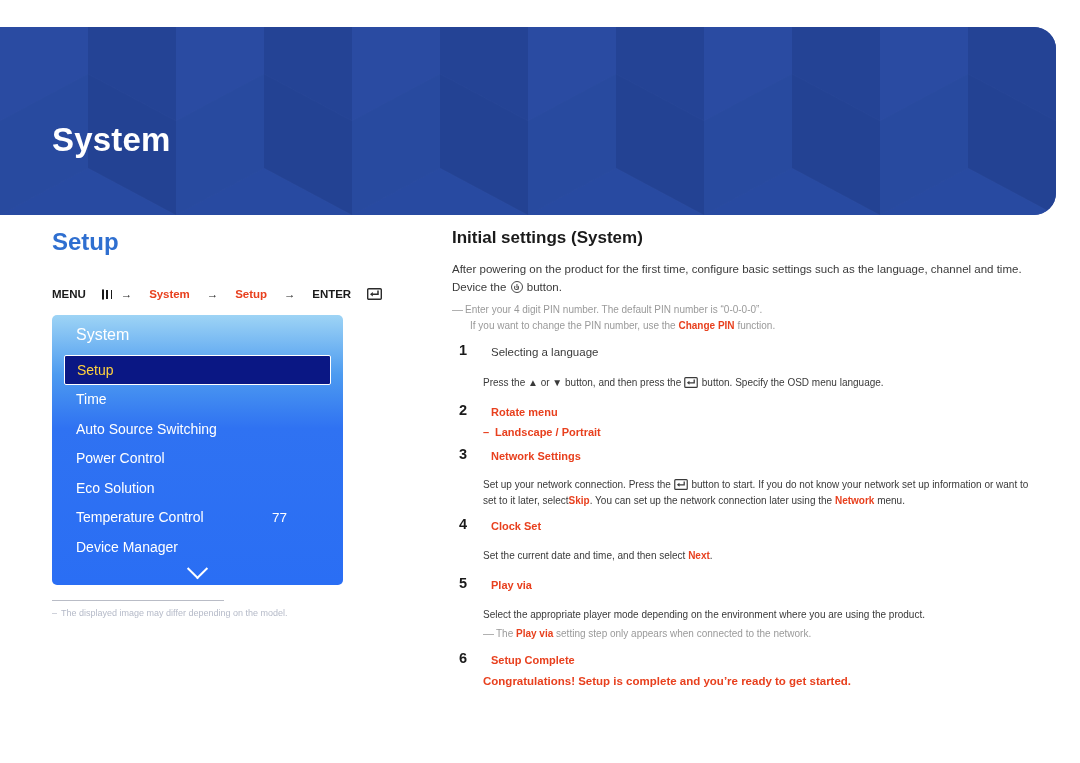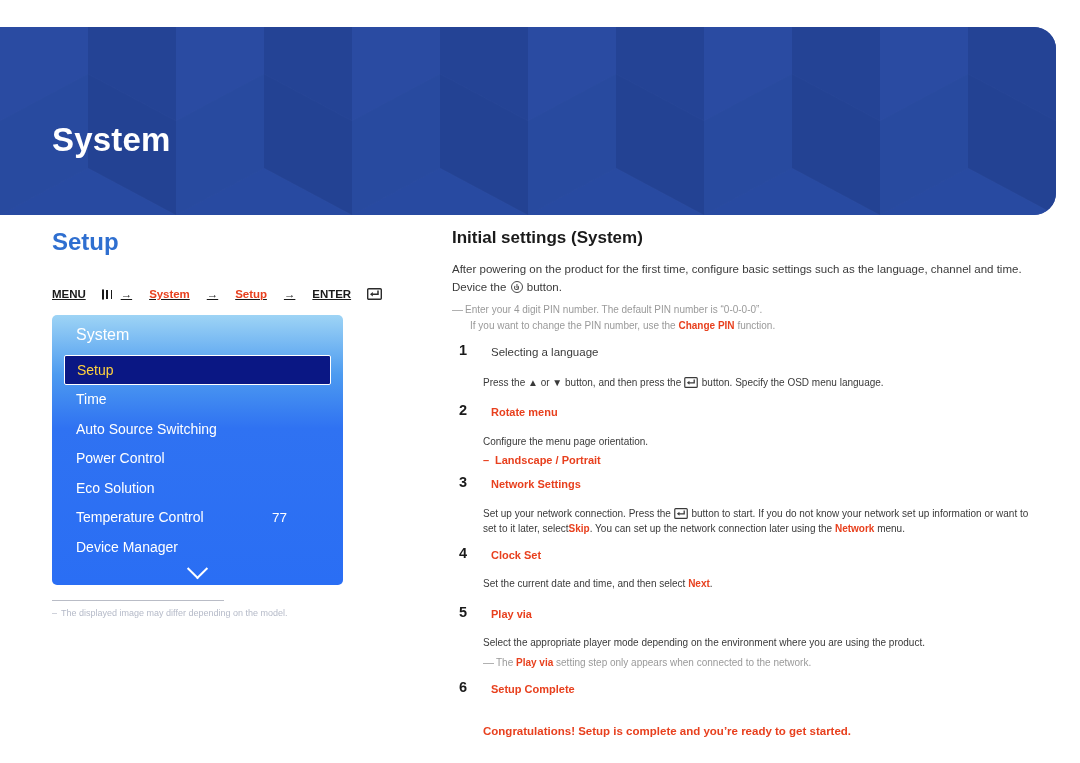--- a/index.html
+++ b/index.html
@@ -59,21 +59,20 @@
   .breadcrumb {
     font-size: 11.5px;
     font-weight: bold;
     color: #1a1a1a;
     white-space: nowrap;
     letter-spacing: -0.05px;
     margin-bottom: 16px;
     display: flex;
     align-items: center;
     gap: 16px;
-    text-decoration: underline;
   }
   .breadcrumb .crumb-accent { color: #e8401e; }
   .breadcrumb .arrow { color: #1a1a1a; font-weight: normal; padding: 0 1px; }
 
   .icon-menu {
     display: inline-block;
     width: 15px;
     height: 11px;
     border: 1.5px solid #1a1a1a;
     border-radius: 1px;
@@ -324,21 +323,21 @@
     position: absolute;
     left: 0;
     top: -1px;
     font-size: 11px;
   }
   .step-note .accent { color: #e8401e; font-weight: bold; }
   .step-final {
     font-size: 11.5px;
     font-weight: bold;
     color: #e8401e;
-    margin-top: 28px;
+    margin-top: 6px;
   }
   .gap-sm { height: 9px; }
   .gap-md { height: 13px; }
 </style>
 </head>
 <body>
 
 <div class="banner">
   <svg class="banner-pattern" viewBox="0 0 1056 188" preserveAspectRatio="none">
     <defs>
@@ -458,21 +457,20 @@
         </span>
         <span>button. Specify the OSD menu language.</span>
       </div>
     </div>
 
     <div class="gap-md"></div>
 
     <div class="step">
       <span class="step-num">2</span>
       <div class="step-head accent">Rotate menu</div>
-      <div class="step-body">Configure the menu page orientation.</div>
       <div class="step-bullet">
         <span class="b-dash">–</span>
         <span>Landscape / Portrait</span>
       </div>
     </div>
 
     <div class="gap-sm"></div>
 
     <div class="step">
       <span class="step-num">3</span>

